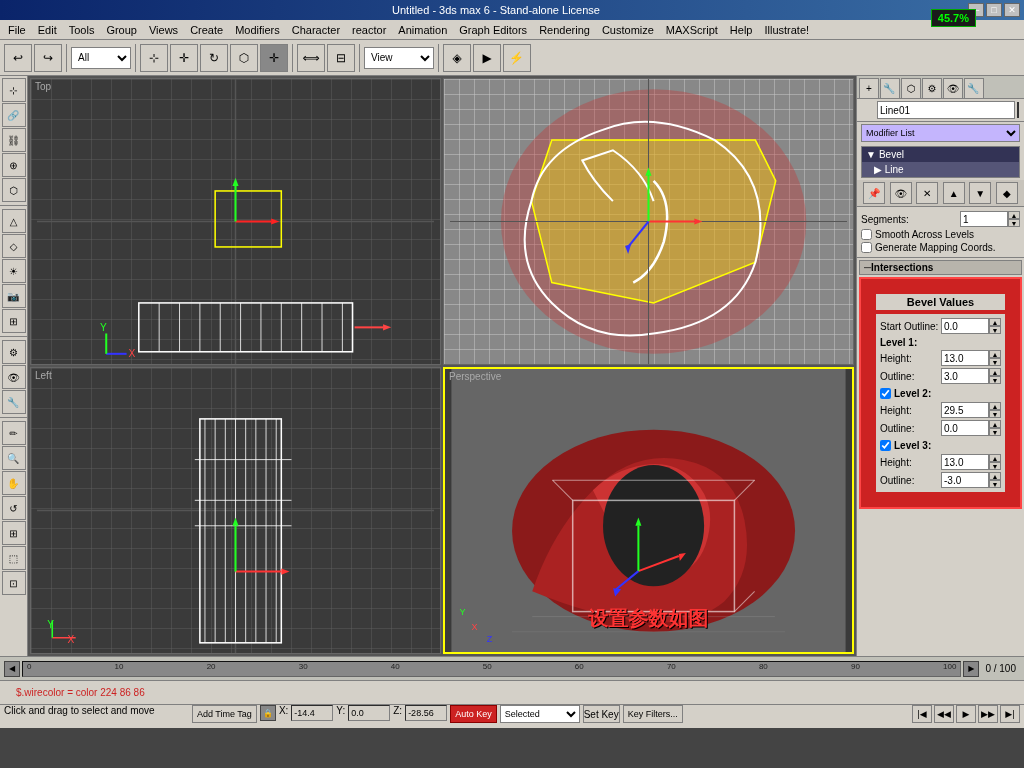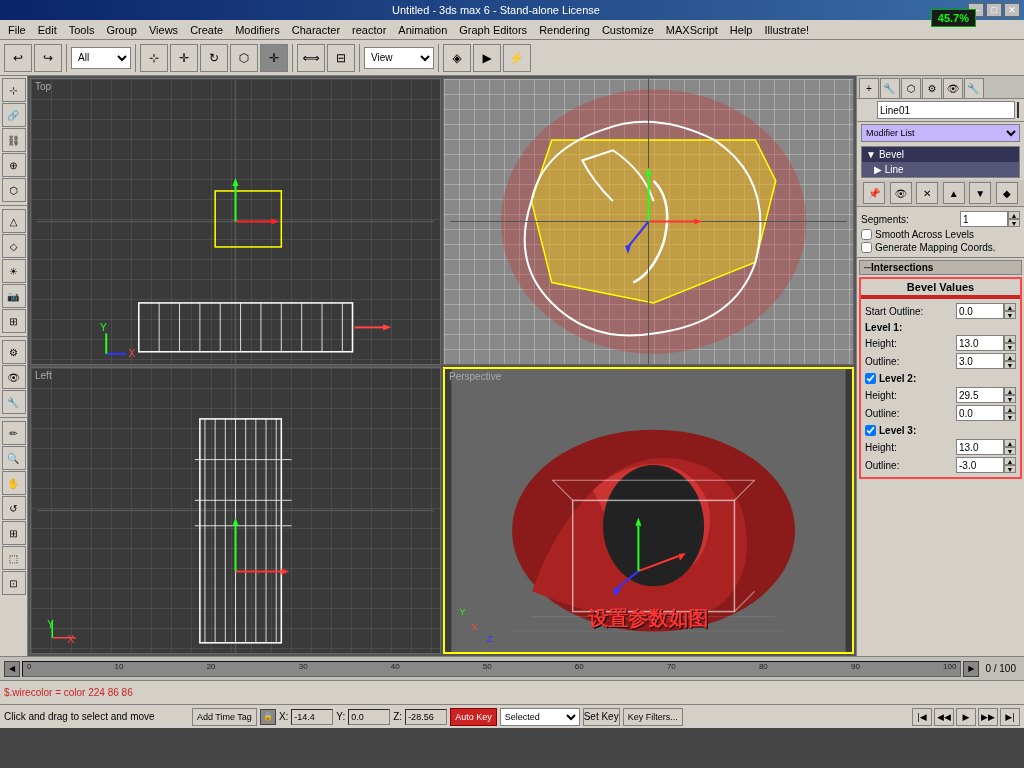--- a/index.html
+++ b/index.html
@@ -292,21 +292,21 @@
       cursor: pointer;
       line-height: 1;
     }
     .spin-btns { display: flex; flex-direction: column; }
 
     
     .bevel-section {
       background: #cc2222;
       border: 2px solid #ff4444;
       margin: 2px 2px;
-      padding: 0;
+      padding: 15px;
     }
     .level-header {
       font-size: 10px;
       font-weight: bold;
       margin: 2px 0 1px;
     }
 
     
     #statusbar {
       height: 24px;
@@ -862,25 +862,25 @@
         <span>70</span>
         <span>80</span>
         <span>90</span>
         <span>100</span>
     </div>
   </div>
   <div style="width:16px;height:16px;background:#888;border:1px solid #444;display:flex;align-items:center;justify-content:center;font-size:8px;cursor:pointer;">▶</div>
   <span style="font-size:10px;padding:0 4px;white-space:nowrap;">0 / 100</span>
 </div>
 
-<div id="statusbar" style="height:24px;background:#d4d0c8;border-top:1px solid #808080;display:flex;align-items:center;padding:0 4px;gap:4px;font-size:10px;">
+<div id="statusbar" style="height:24px;background:#d4d0c8;border-top:1px solid #808080;display:flex;align-items:center;padding:0 16px;gap:4px;font-size:10px;">
   <span class="status-text">$.wirecolor = color 224 86 86</span>
 </div>
 
-<div id="bottom-bar" style="height:24px;background:#d4d0c8;border-top:1px solid #808080;display:flex;align-items:center;padding:0 4px;gap:3px;font-size:10px;">
+<div id="bottom-bar" style="height:24px;background:#d4d0c8;border-top:1px solid #808080;display:flex;align-items:flex-start;padding:0 4px;gap:3px;font-size:10px;">
   <span style="flex:0 0 185px;font-size:10px;">Click and drag to select and move</span>
   <div style="padding:1px 4px;border:1px solid #808080;background:#d4d0c8;height:18px;font-size:9px;cursor:pointer;display:flex;align-items:center;">Add Time Tag</div>
   <div style="display:flex;align-items:center;gap:1px;">
     <div class="lock-icon">🔒</div>
   </div>
 
   <span>X:</span>
   <input class="coord-input" type="text" value="-14.4" style="">
   <span>Y:</span>
   <input class="coord-input" type="text" value="0.0" style="">

